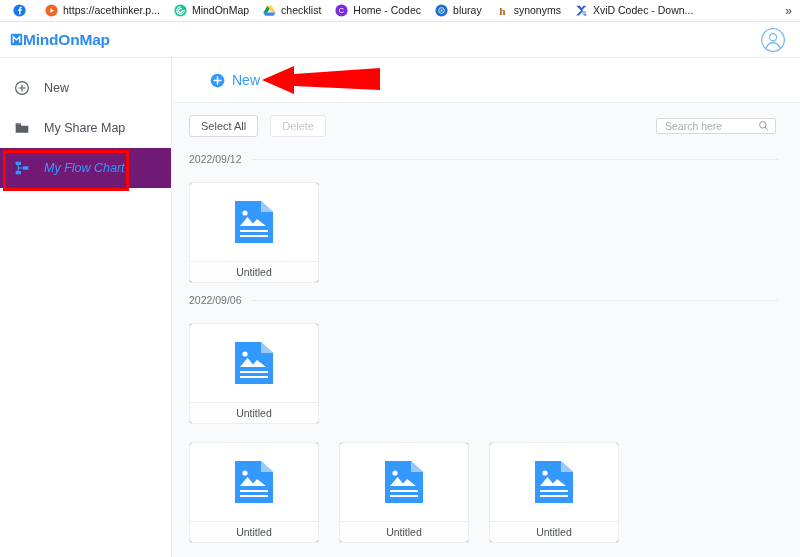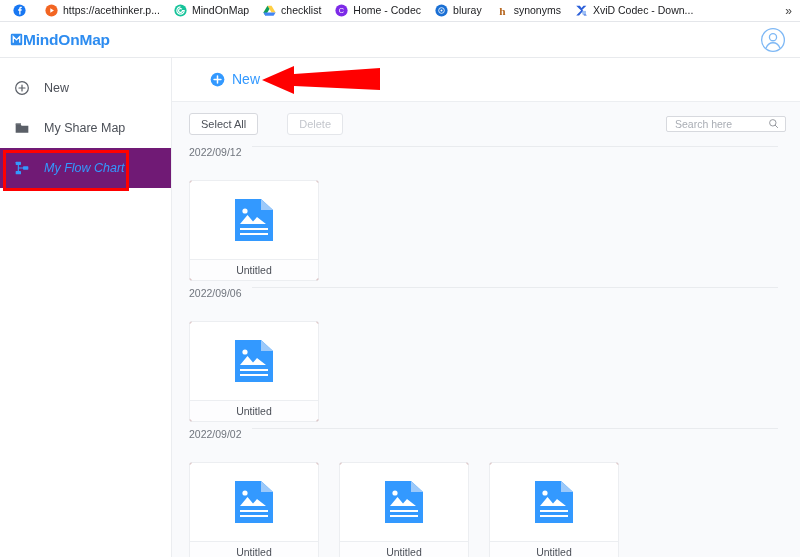--- a/index.html
+++ b/index.html
@@ -147,22 +147,22 @@
     position: absolute;
     left: 262px; top: 64px;
     width: 118px; height: 30px;
     pointer-events: none;
   }
 
   .toolbar {
     height: 45px;
     display: flex;
     align-items: center;
-    padding: 0 14px 0 17px;
-    gap: 29px;
+    padding: 0 24px 0 17px;
+    gap: 12px;
     background: #f9fafc;
   }
   .btn {
     height: 22px;
     padding: 0 11px;
     border: 1px solid #d7d9de;
     border-radius: 3px;
     background: #ffffff;
     font-size: 11px;
     color: #4c5058;
@@ -199,20 +199,21 @@
   .search-icon { width: 11px; height: 11px; flex: 0 0 11px; display: block; }
 
   
   .scroll-area {
     flex: 1 1 auto;
     overflow: hidden;
     padding: 0 22px 0 17px;
   }
   .group-head {
     display: flex;
+    align-items: center;
     gap: 10px;
     height: 22px;
   }
   .group-date {
     font-size: 10.5px;
     color: #70757d;
     white-space: nowrap;
   }
   .group-rule {
     flex: 1 1 auto;
@@ -435,24 +436,20 @@
               <circle cx="12" cy="14" r="2.6" fill="#fff"></circle>
               <path d="M7 27l7.5-9 5.5 6.5 4-4.5 9 7z" fill="#fff"></path>
               <rect x="7" y="31" width="28" height="2" fill="#fff"></rect>
               <rect x="7" y="36" width="28" height="2" fill="#fff"></rect>
             </svg>
           </div>
           <div class="card-name">Untitled</div>
         </div>
       </div>
 
-      <div class="group-head">
-        <span class="group-date">2022/09/02</span>
-        <span class="group-rule"></span>
-      </div>
       <div class="card-row">
         <div class="card">
           <div class="card-thumb">
             <svg class="doc-icon" viewBox="0 0 42 46">
               <path d="M2 2h26l12 11v31H2z" fill="#3399ff"></path>
               <path d="M28 2l12 11H28z" fill="#9cc9fa"></path>
               <circle cx="12" cy="14" r="2.6" fill="#fff"></circle>
               <path d="M7 27l7.5-9 5.5 6.5 4-4.5 9 7z" fill="#fff"></path>
               <rect x="7" y="31" width="28" height="2" fill="#fff"></rect>
               <rect x="7" y="36" width="28" height="2" fill="#fff"></rect>

